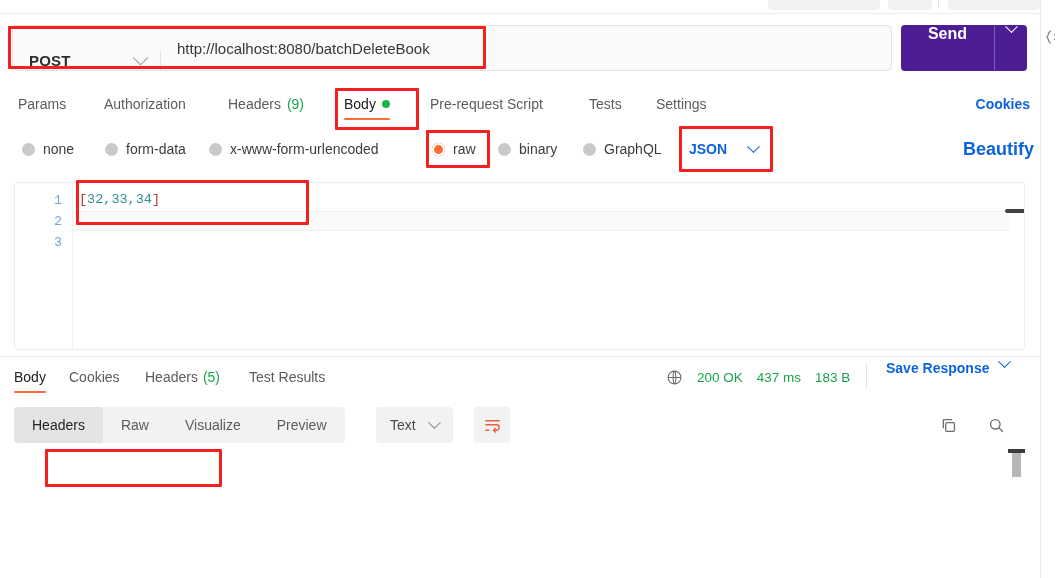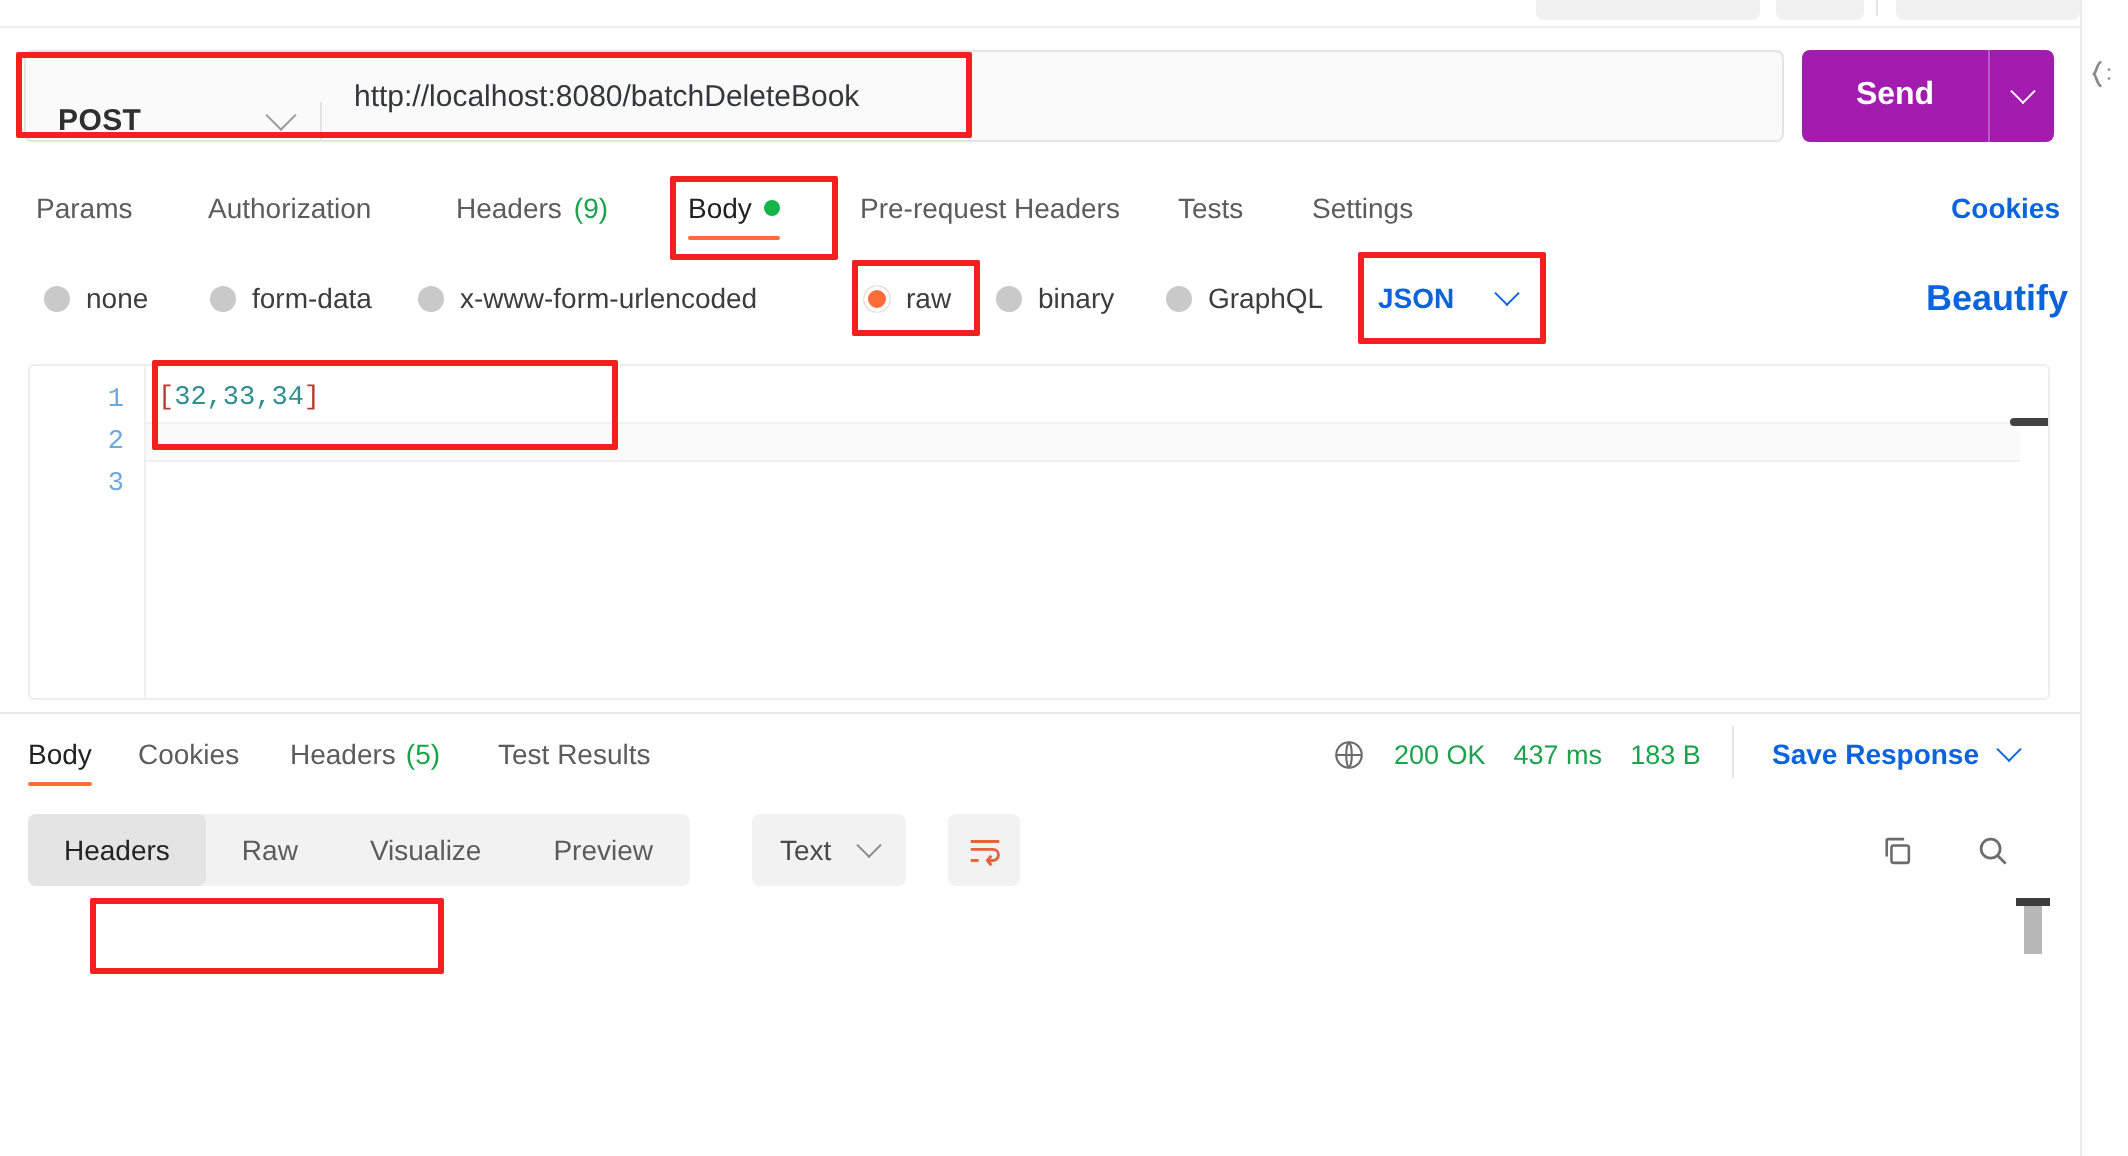--- a/index.html
+++ b/index.html
@@ -48,21 +48,21 @@
     cursor: pointer; user-select: none; margin-top: 25px;
   }
   .method-label { font-size: 15px; font-weight: bold; color: #2f2f2f; letter-spacing: .2px; }
   .chev { width: 11px; height: 11px; border-right: 1.6px solid #9a9a9a; border-bottom: 1.6px solid #9a9a9a;
           transform: rotate(45deg) translate(-2px,-2px); }
   .urlwrap { flex: 1; display: flex; align-items: center; padding-left: 16px; }
   .urltext { font-size: 15px; color: #33373c; }
 
   .sendbtn {
     position: absolute; left: 901px; top: 25px; width: 126px; height: 46px;
-    background: #a21caf; border-radius: 4px; display: flex; align-items: center; cursor: pointer;
+    background: #4c1d95; border-radius: 4px; display: flex; align-items: flex-start; cursor: pointer;
   }
   .sendlabel { flex: 1; text-align: center; color: #fff; font-size: 16px; font-weight: bold; }
   .send-sep { width: 1px; height: 46px; background: rgba(255,255,255,.28); }
   .send-caret { width: 32px; display: flex; align-items: center; justify-content: center; }
   .send-caret i { width: 9px; height: 9px; border-right: 1.7px solid #fff; border-bottom: 1.7px solid #fff;
                   transform: rotate(45deg) translate(-2px,-2px); display:block; }
 
   
   .reqtabs {
     position: absolute; left: 0; top: 86px; width: 1040px; height: 36px;
@@ -136,21 +136,21 @@
   }
   .resptab.active { color: #212121; }
   .resptab .underline2 {
     position: absolute; left: 0; right: 0; bottom: 1px; height: 2.5px; background: #ff6c37; border-radius: 2px;
   }
   .meta { position: absolute; top: 360px; height: 34px; display: flex; align-items: center; gap: 14px; }
   .meta-item { font-size: 13.5px; color: #1aa34a; }
   .globe { width: 17px; height: 17px; color: #6b6b6b; }
   .meta-div { position: absolute; left: 866px; top: 363px; width: 1px; height: 26px; background: #e4e4e4; }
   .saveresp {
-    position: absolute; left: 886px; top: 360px; height: 34px; display: flex; align-items: center; gap: 10px;
+    position: absolute; left: 886px; top: 360px; height: 34px; display: flex; gap: 10px;
     font-size: 14px; color: #0c64dc; font-weight: bold; cursor: pointer;
   }
   .saveresp .chev3 { width: 9px; height: 9px; border-right: 1.8px solid #0c64dc; border-bottom: 1.8px solid #0c64dc;
                      transform: rotate(45deg) translate(-2px,-2px); }
 
   
   .viewtabs {
     position: absolute; left: 14px; top: 407px; height: 36px;
     background: #f2f2f2; border-radius: 4px; display: flex; align-items: center; padding: 0;
   }
@@ -250,21 +250,21 @@
     <div class="reqtab" style="left:228px">
       <span>Headers</span>
       <span class="count-green">(9)</span>
     </div>
     <div class="reqtab active" style="left:344px">
       <span>Body</span>
       <span class="dot-green"></span>
       <span class="underline"></span>
     </div>
     <div class="reqtab" style="left:430px">
-      <span>Pre-request Headers</span>
+      <span>Pre-request Script</span>
     </div>
     <div class="reqtab" style="left:589px">
       <span>Tests</span>
     </div>
     <div class="reqtab" style="left:656px">
       <span>Settings</span>
     </div>
   </div>
   <div class="cookies-link">
     <span>Cookies</span>

